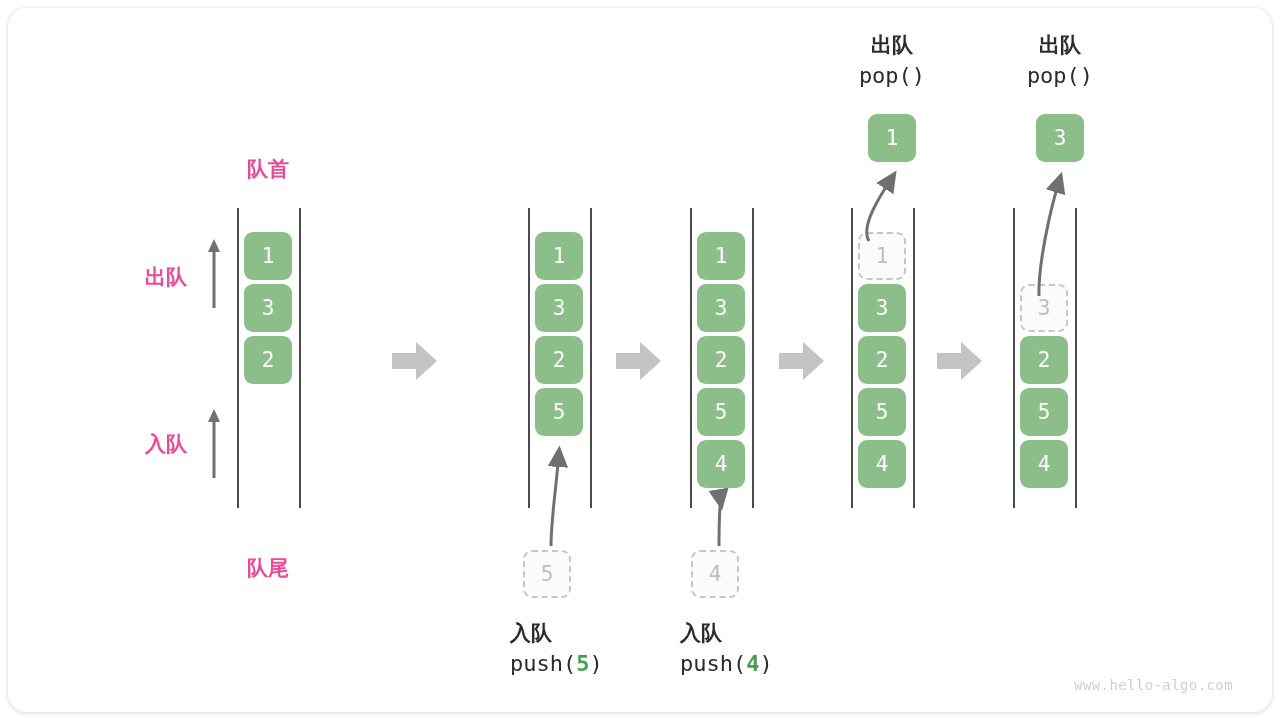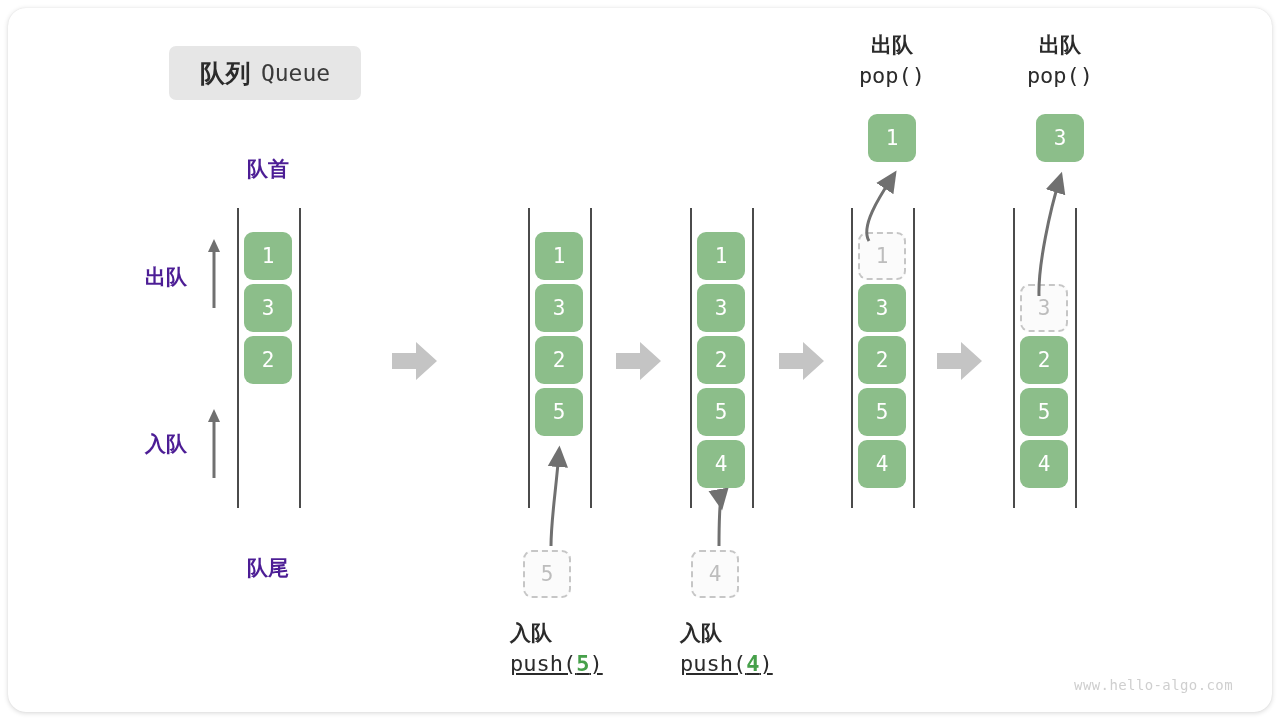--- a/index.html
+++ b/index.html
@@ -56,21 +56,21 @@
     font-family: "DejaVu Sans Mono", "Liberation Mono", monospace;
     font-size: 23px;
     color: #3b3b3b;
   }
 
   
   .cn-label {
     position: absolute;
     font-size: 21px;
     font-weight: bold;
-    color: #4c1d95;
+    color: #ec4899;
     white-space: nowrap;
   }
   .head-label { left: 236px; top: 155px; width: 64px; text-align: center; }
   .tail-label { left: 236px; top: 554px; width: 64px; text-align: center; }
   .side-label-out { left: 145px; top: 263px; }
   .side-label-in  { left: 145px; top: 430px; }
 
   
   .rail {
     position: absolute;
@@ -126,21 +126,20 @@
     font-weight: bold;
     color: #2b2b2b;
     line-height: 30px;
   }
   .caption .code {
     display: block;
     font-family: "DejaVu Sans Mono", "Liberation Mono", monospace;
     font-size: 22px;
     color: #2b2b2b;
     line-height: 32px;
-    text-decoration: underline;
   }
   .caption .code .hl { color: #46a04a; font-weight: bold; }
 
   
   .pop-caption {
     position: absolute;
     text-align: center;
     white-space: nowrap;
     width: 120px;
   }
@@ -177,24 +176,20 @@
     color: #cfcfcf;
     letter-spacing: 0.4px;
   }
 </style>
 </head>
 <body>
 
 <div id="card">
   <div id="stage">
 
-    <div class="title-badge">
-      <span class="title-cn">队列</span>
-      <span class="title-en">Queue</span>
-    </div>
 
     <div class="cn-label head-label">队首</div>
     <div class="cn-label tail-label">队尾</div>
     <div class="cn-label side-label-out">出队</div>
     <div class="cn-label side-label-in">入队</div>
 
     <svg class="side-arrow" style="left:206px; top:238px;" viewBox="0 0 16 72">
       <line x1="8" y1="70" x2="8" y2="12" stroke="#707070" stroke-width="3"></line>
       <polygon points="8,1 2,14 14,14" fill="#707070"></polygon>
     </svg>

